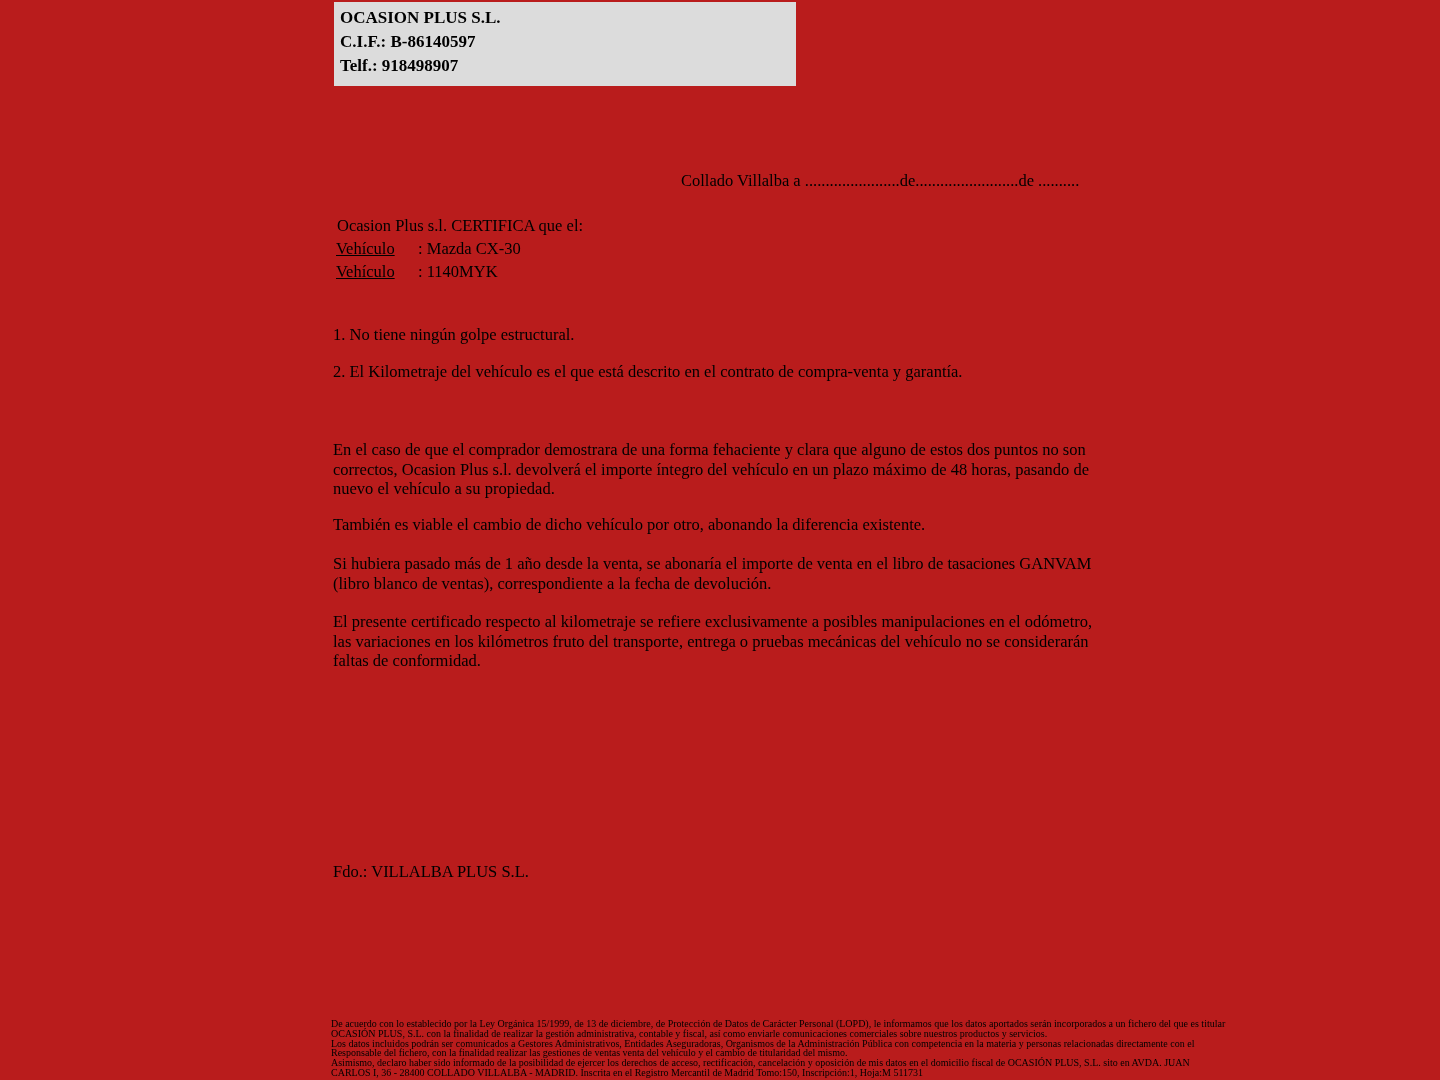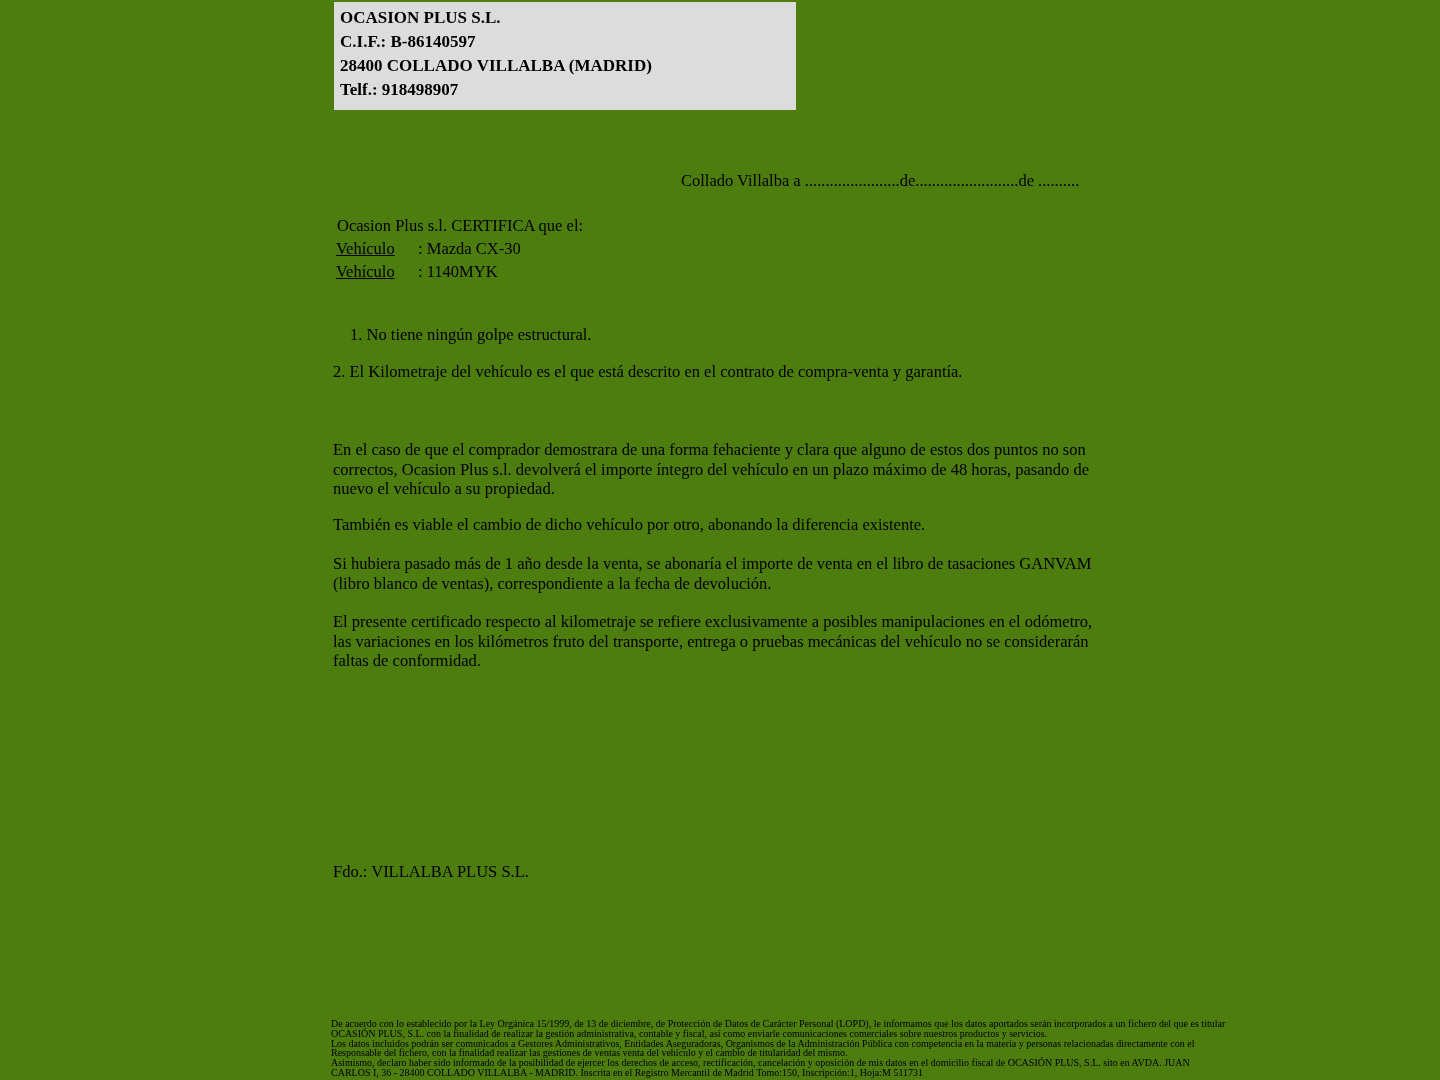--- a/index.html
+++ b/index.html
@@ -4,21 +4,21 @@
   <style>
     html, body {
       margin: 0;
       padding: 0;
       background: #ffffff;
     }
     .page {
       position: relative;
       width: 1440px;
       height: 1080px;
-      background: #4d7c0f;
+      background: #b91c1c;
       color: #000000;
       font-family: "Liberation Serif", "DejaVu Serif", serif;
       overflow: hidden;
     }
     .header-box {
       position: absolute;
       left: 334px;
       top: 2px;
       width: 453px;
       background: #dcdcdc;
@@ -50,37 +50,36 @@
     .footer-small div { white-space: nowrap; }
   </style>
 </head>
 <body>
 
 <div class="page">
 
   <div class="header-box">
     <div>OCASION PLUS S.L.</div>
     <div>C.I.F.: B-86140597</div>
-    <div>28400 COLLADO VILLALBA (MADRID)</div>
     <div>Telf.: 918498907</div>
   </div>
 
   <div class="abs body-text nowrap" style="left:681px; top:171px;">Collado Villalba a .......................de.........................de ..........</div>
 
   <div class="abs body-text nowrap" style="left:337px; top:216px;">Ocasion Plus s.l. CERTIFICA que el:</div>
 
   <div class="abs body-text nowrap" style="left:336px; top:239px;">
     <span class="label-cell"><span class="underline">Vehículo</span></span><span>: Mazda CX-30</span>
   </div>
 
   <div class="abs body-text nowrap" style="left:336px; top:262px;">
     <span class="label-cell"><span class="underline">Vehículo</span></span><span>: 1140MYK</span>
   </div>
 
-  <div class="abs body-text nowrap" style="left:350px; top:325px;">1. No tiene ningún golpe estructural.</div>
+  <div class="abs body-text nowrap" style="left:333px; top:325px;">1. No tiene ningún golpe estructural.</div>
 
   <div class="abs body-text nowrap" style="left:333px; top:362px;">2. El Kilometraje del vehículo es el que está descrito en el contrato de compra-venta y garantía.</div>
 
   <div class="abs body-text para" style="left:333px; top:440px;">En el caso de que el comprador demostrara de una forma fehaciente y clara que alguno de estos dos puntos no son correctos, Ocasion Plus s.l. devolverá el importe íntegro del vehículo en un plazo máximo de 48 horas, pasando de nuevo el vehículo a su propiedad.</div>
 
   <div class="abs body-text para" style="left:333px; top:515px;">También es viable el cambio de dicho vehículo por otro, abonando la diferencia existente.</div>
 
   <div class="abs body-text para" style="left:333px; top:554px;">Si hubiera pasado más de 1 año desde la venta, se abonaría el importe de venta en el libro de tasaciones GANVAM (libro blanco de ventas), correspondiente a la fecha de devolución.</div>
 
   <div class="abs body-text para" style="left:333px; top:612px;">El presente certificado respecto al kilometraje se refiere exclusivamente a posibles manipulaciones en el odómetro, las variaciones en los kilómetros fruto del transporte, entrega o pruebas mecánicas del vehículo no se considerarán faltas de conformidad.</div>

